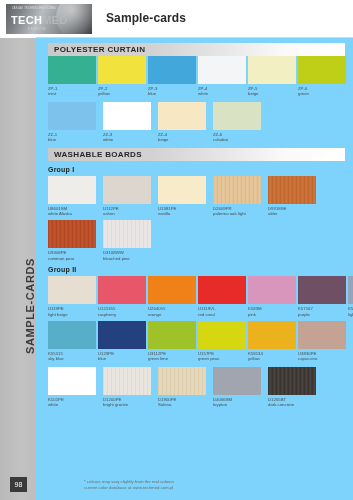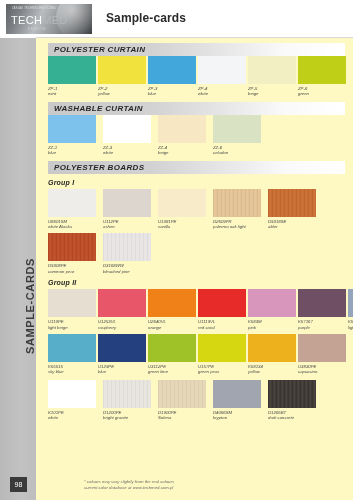--- a/index.html
+++ b/index.html
@@ -43,38 +43,38 @@
   .logo-swoosh{
     position:absolute;right:-10px;top:-10px;width:46px;height:46px;
     border-radius:50%;
     background:radial-gradient(circle at 35% 35%,rgba(255,255,255,.55),rgba(255,255,255,.05) 62%,rgba(255,255,255,0) 70%);
   }
   .logo-tiny{
     position:absolute;left:6px;top:3px;font-size:2.6px;line-height:3.4px;
     color:#dfe2e4;letter-spacing:.2px;
   }
   .logo-word{
-    position:absolute;left:5px;top:10px;font-size:11px;font-weight:normal;
+    position:absolute;left:5px;top:10px;font-size:11px;font-weight:bold;
     letter-spacing:.3px;
   }
   .logo-word .t1{color:#ffffff;}
   .logo-word .t2{color:#b4b8bb;}
   .logo-sub{
     position:absolute;left:22px;top:23px;font-size:2.8px;color:#cfd3d6;letter-spacing:1px;
   }
   .header-title{
     position:absolute;left:70px;top:11px;
     font-size:12px;font-weight:bold;color:#2b2b2b;letter-spacing:.1px;
   }
   .header-rule{
     position:absolute;left:36px;top:37px;right:0;height:1px;background:#d8d8d8;
   }
 
   
-  .content{position:absolute;left:36px;top:38px;right:0;bottom:0;background:#fef9c3;font-style:italic;}
+  .content{position:absolute;left:36px;top:38px;right:0;bottom:0;background:#7dd3fc;}
 
   .band{
     position:relative;margin:0 8px 0 12px;height:13px;
     background:linear-gradient(90deg,#c9c9c9 0%,#d2d2d2 35%,#e9e9e9 62%,#fafafa 80%,#ffffff 100%);
     display:flex;align-items:center;
   }
   .band span{
     padding-left:6px;font-size:8px;font-weight:bold;color:#272727;letter-spacing:.35px;
   }
 
@@ -170,23 +170,20 @@
             <div class="cell">
               <div class="chip" style="background: rgb(191, 207, 24);"></div>
               <div class="lbl">
                 <span class="code">ZP-6</span>
                 <span class="nm">green</span>
               </div>
             </div>
           </div>
         </div>
         <div class="sec">
-          <div class="band">
-            <span>WASHABLE CURTAIN</span>
-          </div>
           <div class="swatch-row">
             <div class="cell">
               <div class="chip" style="background: rgb(125, 194, 236);"></div>
               <div class="lbl">
                 <span class="code">ZZ-1</span>
                 <span class="nm">blue</span>
               </div>
             </div>
             <div class="cell">
               <div class="chip" style="background: rgb(255, 255, 255);"></div>
@@ -206,21 +203,21 @@
               <div class="chip" style="background: rgb(217, 227, 196);"></div>
               <div class="lbl">
                 <span class="code">ZZ-6</span>
                 <span class="nm">celadon</span>
               </div>
             </div>
           </div>
         </div>
         <div class="sec">
           <div class="band">
-            <span>POLYESTER BOARDS</span>
+            <span>WASHABLE BOARDS</span>
           </div>
           <div class="grouplabel">Group I</div>
           <div class="swatch-row">
             <div class="cell">
               <div class="chip" style="background: rgb(239, 237, 233);"></div>
               <div class="lbl">
                 <span class="code">U8601SM</span>
                 <span class="nm">white Alaska</span>
               </div>
             </div>

